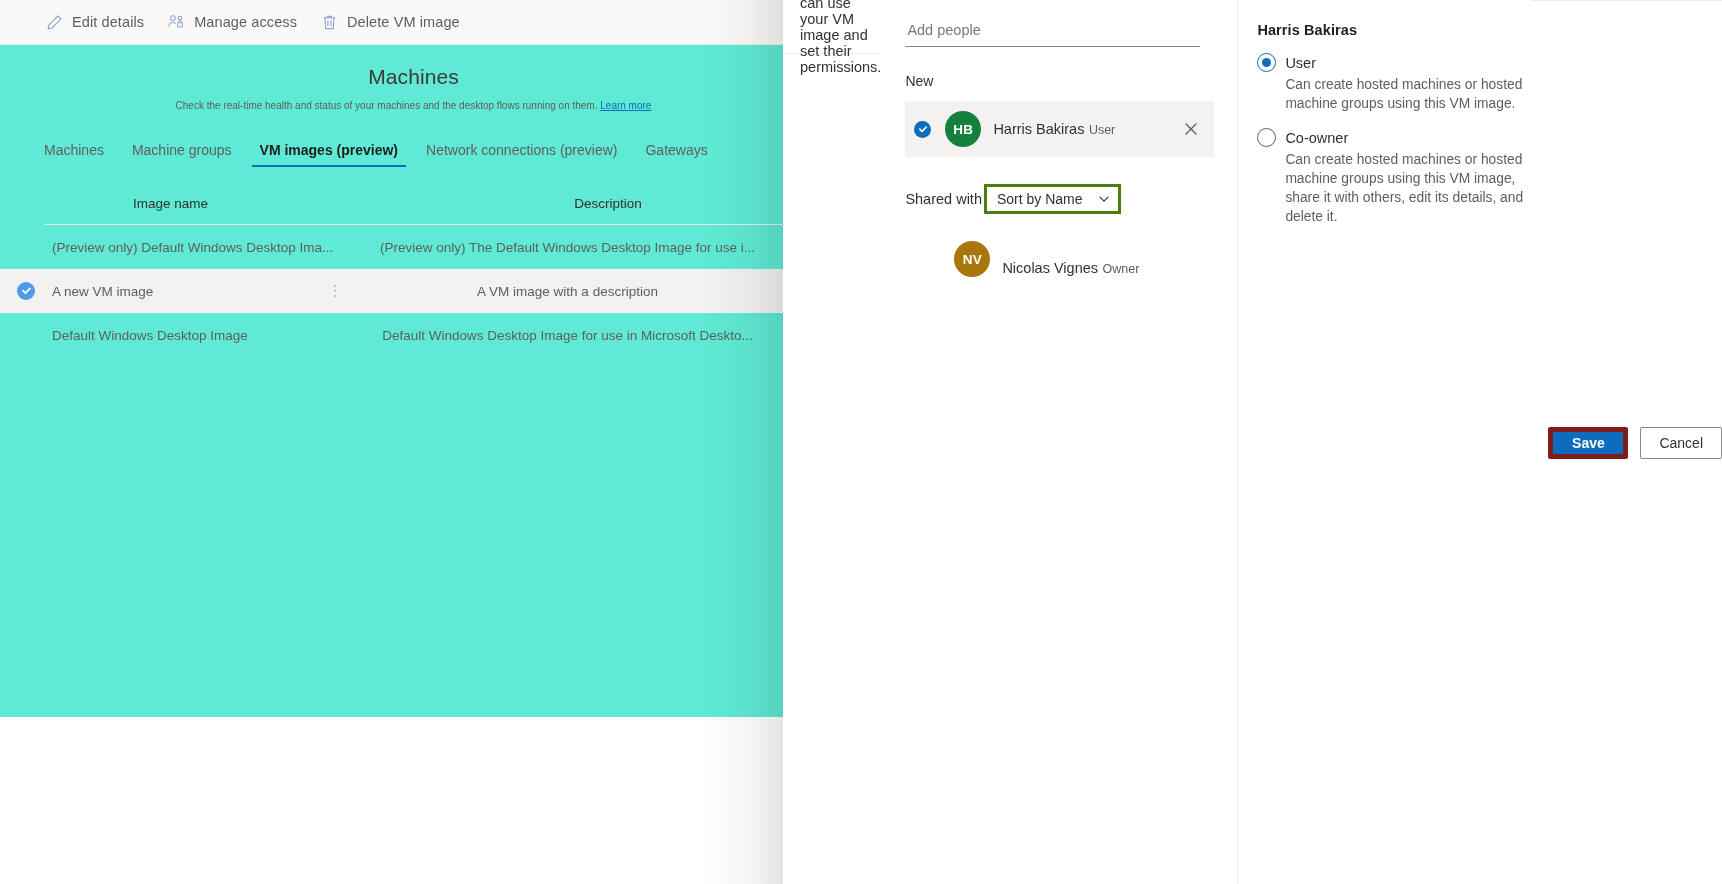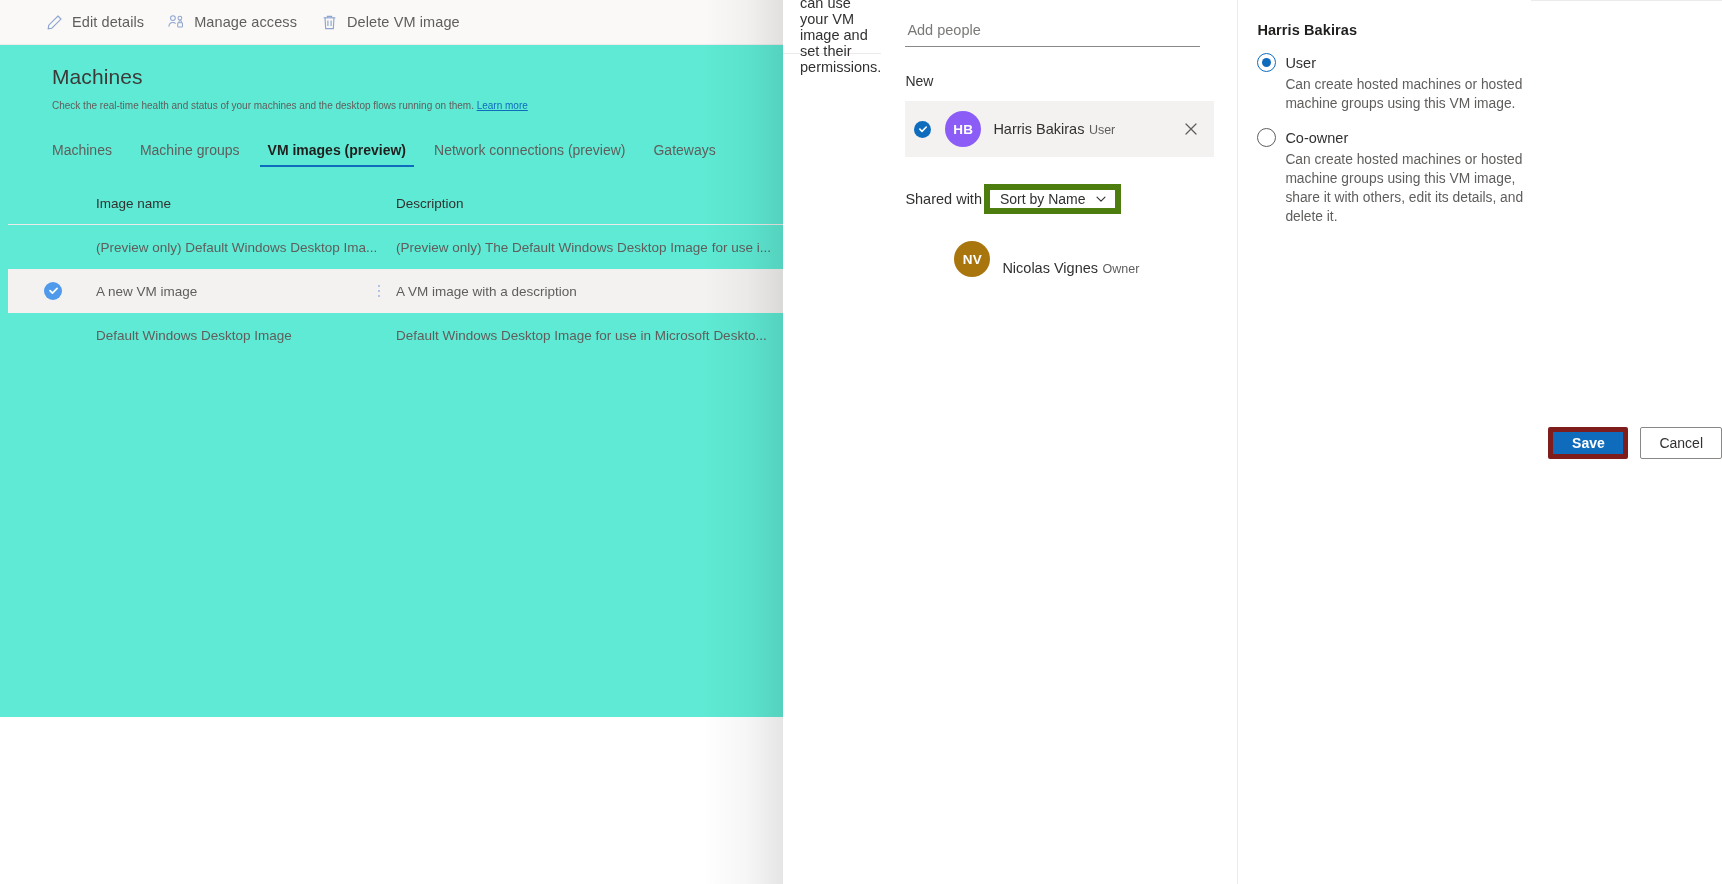--- a/index.html
+++ b/index.html
@@ -53,21 +53,21 @@
     justify-content: center;
     width: 17px; height: 17px;
     color: #8ea5cf;
   }
   .cmd-item .lbl {
     font-size: 14.5px;
     color: #605e5c;
     letter-spacing: .1px;
   }
 
-  .page-body { position: absolute; left: 8px; top: 45px; width: 783px; }
+  .page-body { position: absolute; left: 0; top: 45px; width: 783px; text-align: center; }
   .page-title {
     margin: 20px 0 0 44px;
     font-size: 21px;
     color: #3b3a39;
     font-weight: 400;
     letter-spacing: .1px;
   }
   .page-sub {
     margin: 11px 0 0 44px;
     font-size: 10px;
@@ -107,35 +107,35 @@
   }
   .tab.active:first-child::after { left: 0; }
 
   .grid { margin-top: 16px; }
   .grid-head {
     display: flex;
     align-items: center;
     height: 42px;
     border-bottom: 1px solid #edebe9;
     padding-left: 36px;
+    margin-left: 45px;
   }
   .grid-head .th {
     font-size: 13.5px;
     color: #323130;
     font-weight: 400;
   }
   .col-check { width: 52px; flex: 0 0 52px; }
   .col-name  { width: 300px; flex: 0 0 300px; display: flex; align-items: center; }
   .col-desc  { flex: 1 1 auto; min-width: 0; }
 
   .grid-row {
     display: flex;
     align-items: center;
     height: 44px;
-    padding-left: 36px;
     cursor: pointer;
   }
   .grid-row.selected { background: #f3f2f1; }
   .grid-row .td {
     font-size: 13.5px;
     color: #605e5c;
     white-space: nowrap;
     overflow: hidden;
     text-overflow: ellipsis;
   }
@@ -287,21 +287,21 @@
 
   .sharedrow {
     margin-top: 27px;
     display: flex;
     align-items: center;
     gap: 2px;
   }
   .sharedrow .sw-lbl { font-size: 14.5px; color: #323130; }
   .sortsel {
     width: 137px; height: 30px;
-    border: 6px solid #4d7c0f;
+    border: 3px solid #4d7c0f;
     background: #fff;
     display: flex;
     align-items: center;
     padding: 0 8px 0 10px;
     cursor: pointer;
   }
   .sortsel .sv { font-size: 14px; color: #323130; }
   .sortsel .chev { margin-left: auto; color: #323130; display: flex; }
   .sortsel .chev svg { width: 12px; height: 12px; display: block; }
 
@@ -504,21 +504,21 @@
         <input class="addpeople" type="text" placeholder="Add people" style="">
 
         <div class="section-lbl">New</div>
 
         <div class="person-card">
           <span class="sel-dot">
             <svg viewBox="0 0 12 12" fill="none" stroke="#ffffff" stroke-width="1.9" stroke-linecap="round" stroke-linejoin="round">
               <path d="M2.2 6.2l2.6 2.6L9.9 3.6"></path>
             </svg>
           </span>
-          <span class="avatar" style="background:#8b5cf6">HB</span>
+          <span class="avatar" style="background:#15803d">HB</span>
           <span class="p-meta">
             <span class="p-name">Harris Bakiras</span>
             <span class="p-role">User</span>
           </span>
           <span class="x-btn">
             <svg viewBox="0 0 14 14" fill="none" stroke="currentColor" stroke-width="1.25" stroke-linecap="round">
               <path d="M2 2l10 10M12 2L2 12"></path>
             </svg>
           </span>
         </div>

